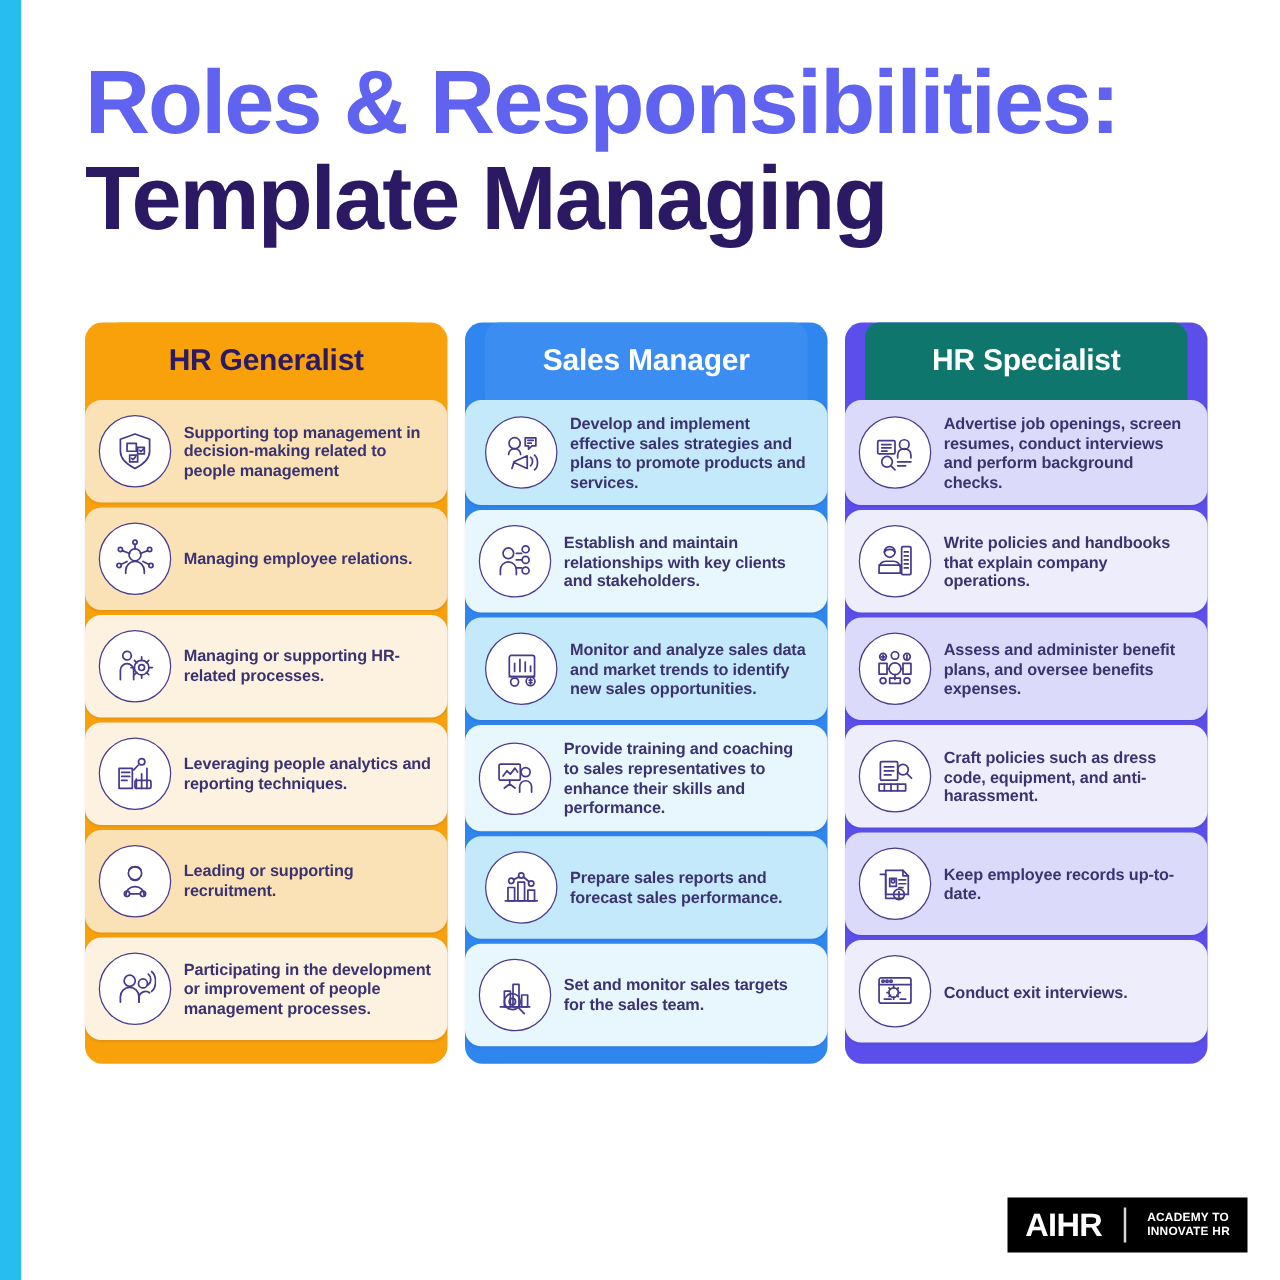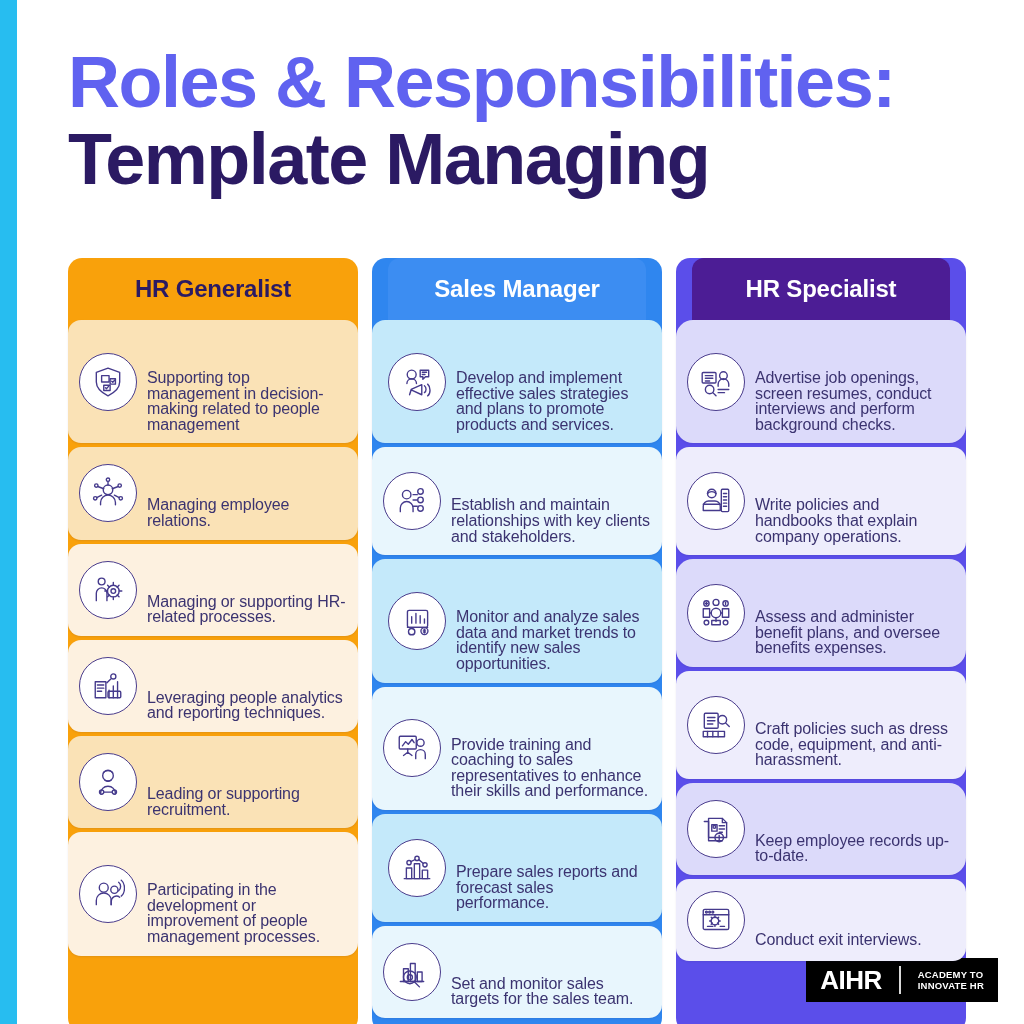--- a/index.html
+++ b/index.html
@@ -78,42 +78,41 @@
     width:58px; height:58px; flex:0 0 58px;
     border-radius:50%;
     background:#ffffff;
     border:1.6px solid #4A3C8C;
     display:flex; align-items:center; justify-content:center;
     margin-right:10px;
   }
   .icon-bubble svg{ display:block; }
 
   .card-text{
-    font-size:16px;
+    font-size:13px;
     line-height:15.6px;
-    font-weight:400;
+    font-weight:700;
     color:#3B3370;
     letter-spacing:-0.1px;
-    margin-top:39px;
   }
 
   
   .col-orange{ background:#F9A10B; }
   .col-orange .col-header{ background:#F9A10B; color:#2B1A63; }
   .col-orange .card.shade-a{ background:#FAE2B6; }
   .col-orange .card.shade-b{ background:#FDF1E0; }
 
   .col-blue{ background:#2F86EF; }
   .col-blue .col-header{ background:#3C8DF2; color:#ffffff; }
   .col-blue .card.shade-a{ background:#C4E9FA;padding-left:16px; }
   .col-blue .card.shade-b{ background:#E8F6FD; }
 
   .col-purple{ background:#5B4EEA; }
-  .col-purple .col-header{ background:#4c1d95; color:#ffffff; }
-  .col-purple .card.shade-a{ background:#DCDAFA;border-radius:17px; }
+  .col-purple .col-header{ background:#0f766e; color:#ffffff; }
+  .col-purple .card.shade-a{ background:#DCDAFA; }
   .col-purple .card.shade-b{ background:#EEEDFC; }
 
   
   .logo{
     position:absolute; right:26px; bottom:22px;
     height:44px;
     background:#000000;
     display:flex; align-items:center;
     padding:0 14px;
     gap:17px;

